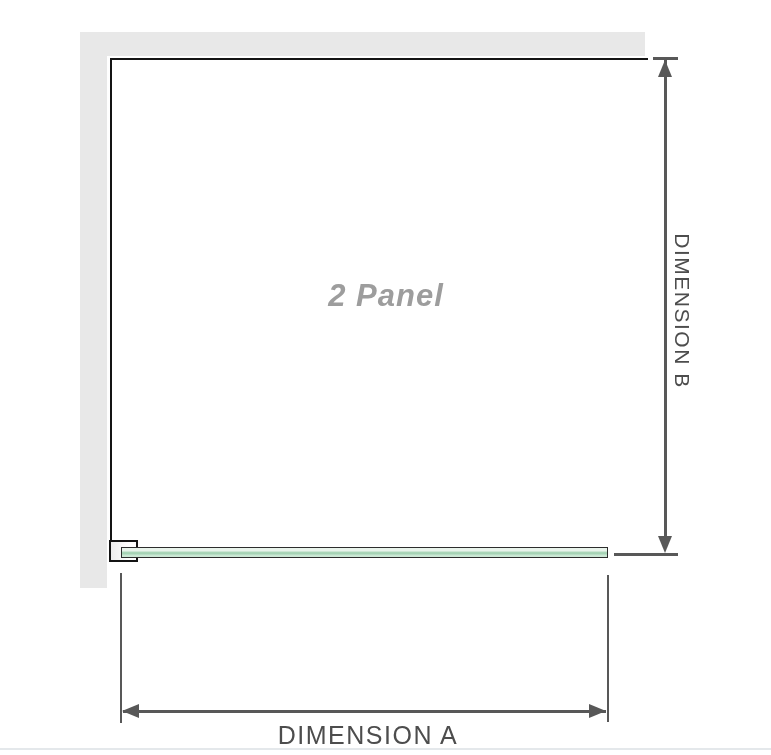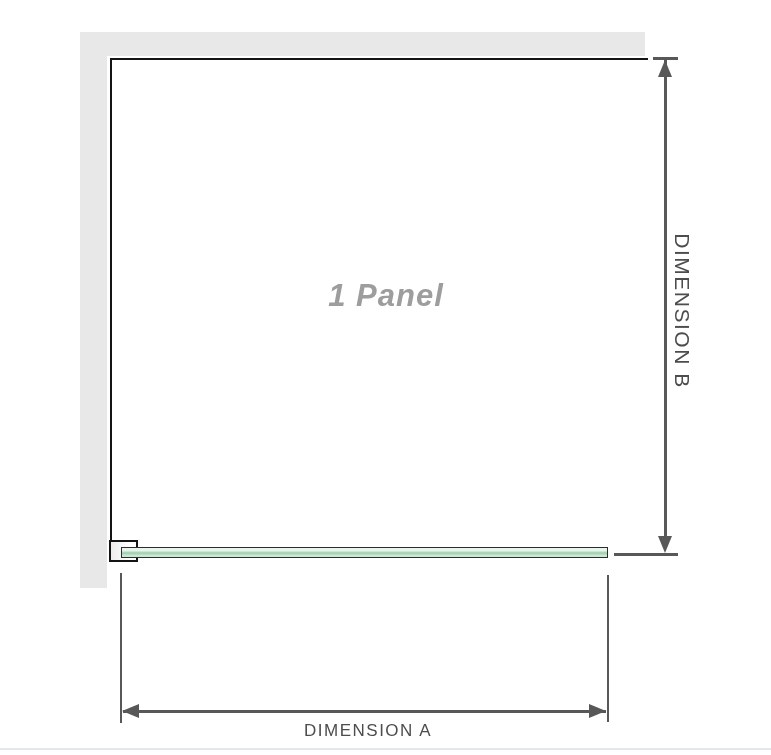--- a/index.html
+++ b/index.html
@@ -113,21 +113,21 @@
   }
   .dima-arrow-right {
     left: 589px; top: 704px; width: 0; height: 0;
     border-top: 7.5px solid transparent;
     border-bottom: 7.5px solid transparent;
     border-left: 17px solid var(--dimension-line, #585858);
   }
   .dima-label {
     left: 368px; top: 721px;
     transform: translateX(-50%);
-    font-size: 17px;
+    font-size: 25px;
     font-weight: 400;
     letter-spacing: 1.5px;
     color: var(--label-text, #4d4d4d);
     white-space: nowrap;
   }
 
   
   .bottom-divider {
     left: 0; top: 748px; width: 771px; height: 2px;
     background: var(--divider, #e4e8eb);
@@ -137,21 +137,21 @@
 <body>
 
 <div class="canvas">
 
   <div class="abs wall-top"></div>
   <div class="abs wall-left"></div>
 
   <div class="abs panel-top-edge"></div>
   <div class="abs panel-left-edge"></div>
 
-  <div class="abs panel-label">1 Panel</div>
+  <div class="abs panel-label">2 Panel</div>
 
   <div class="abs wall-bracket"></div>
   <div class="abs glass-bar"></div>
 
   <div class="abs dim dimb-line"></div>
   <div class="abs dim dimb-tick-top"></div>
   <div class="abs dim dimb-tick-bottom"></div>
   <div class="abs dimb-arrow-up"></div>
   <div class="abs dimb-arrow-down"></div>
   <div class="abs dimb-label">DIMENSION B</div>

